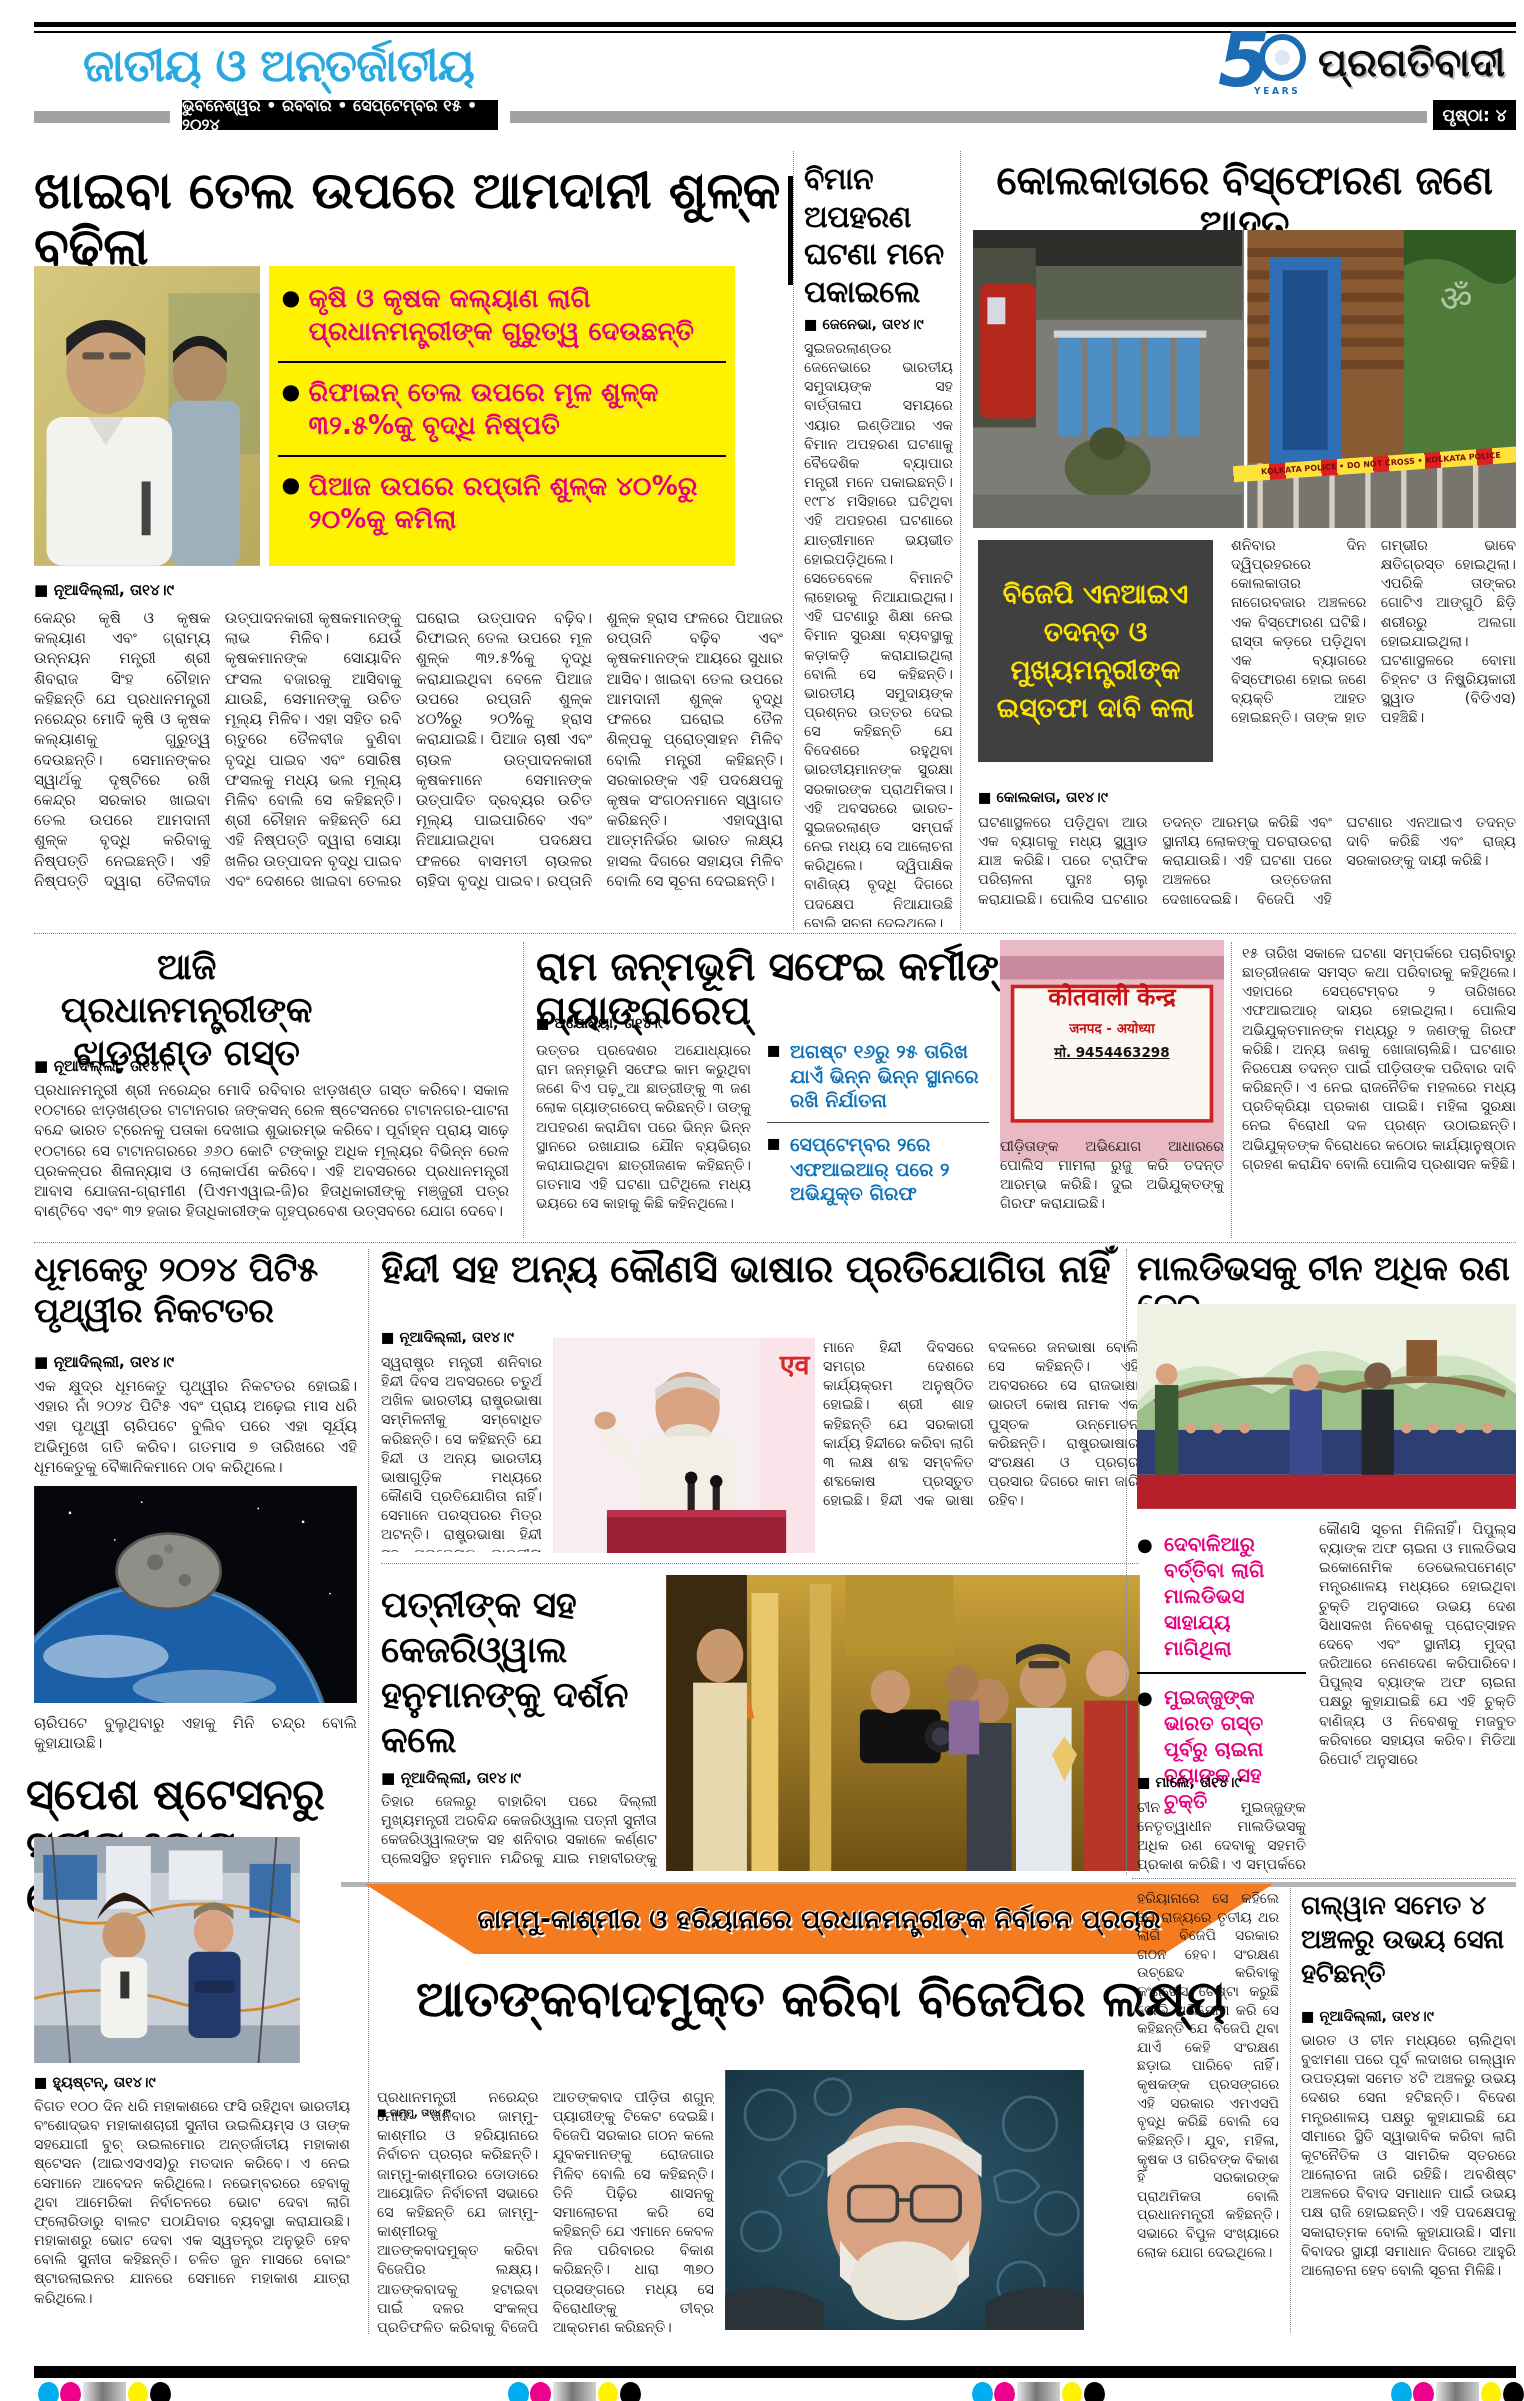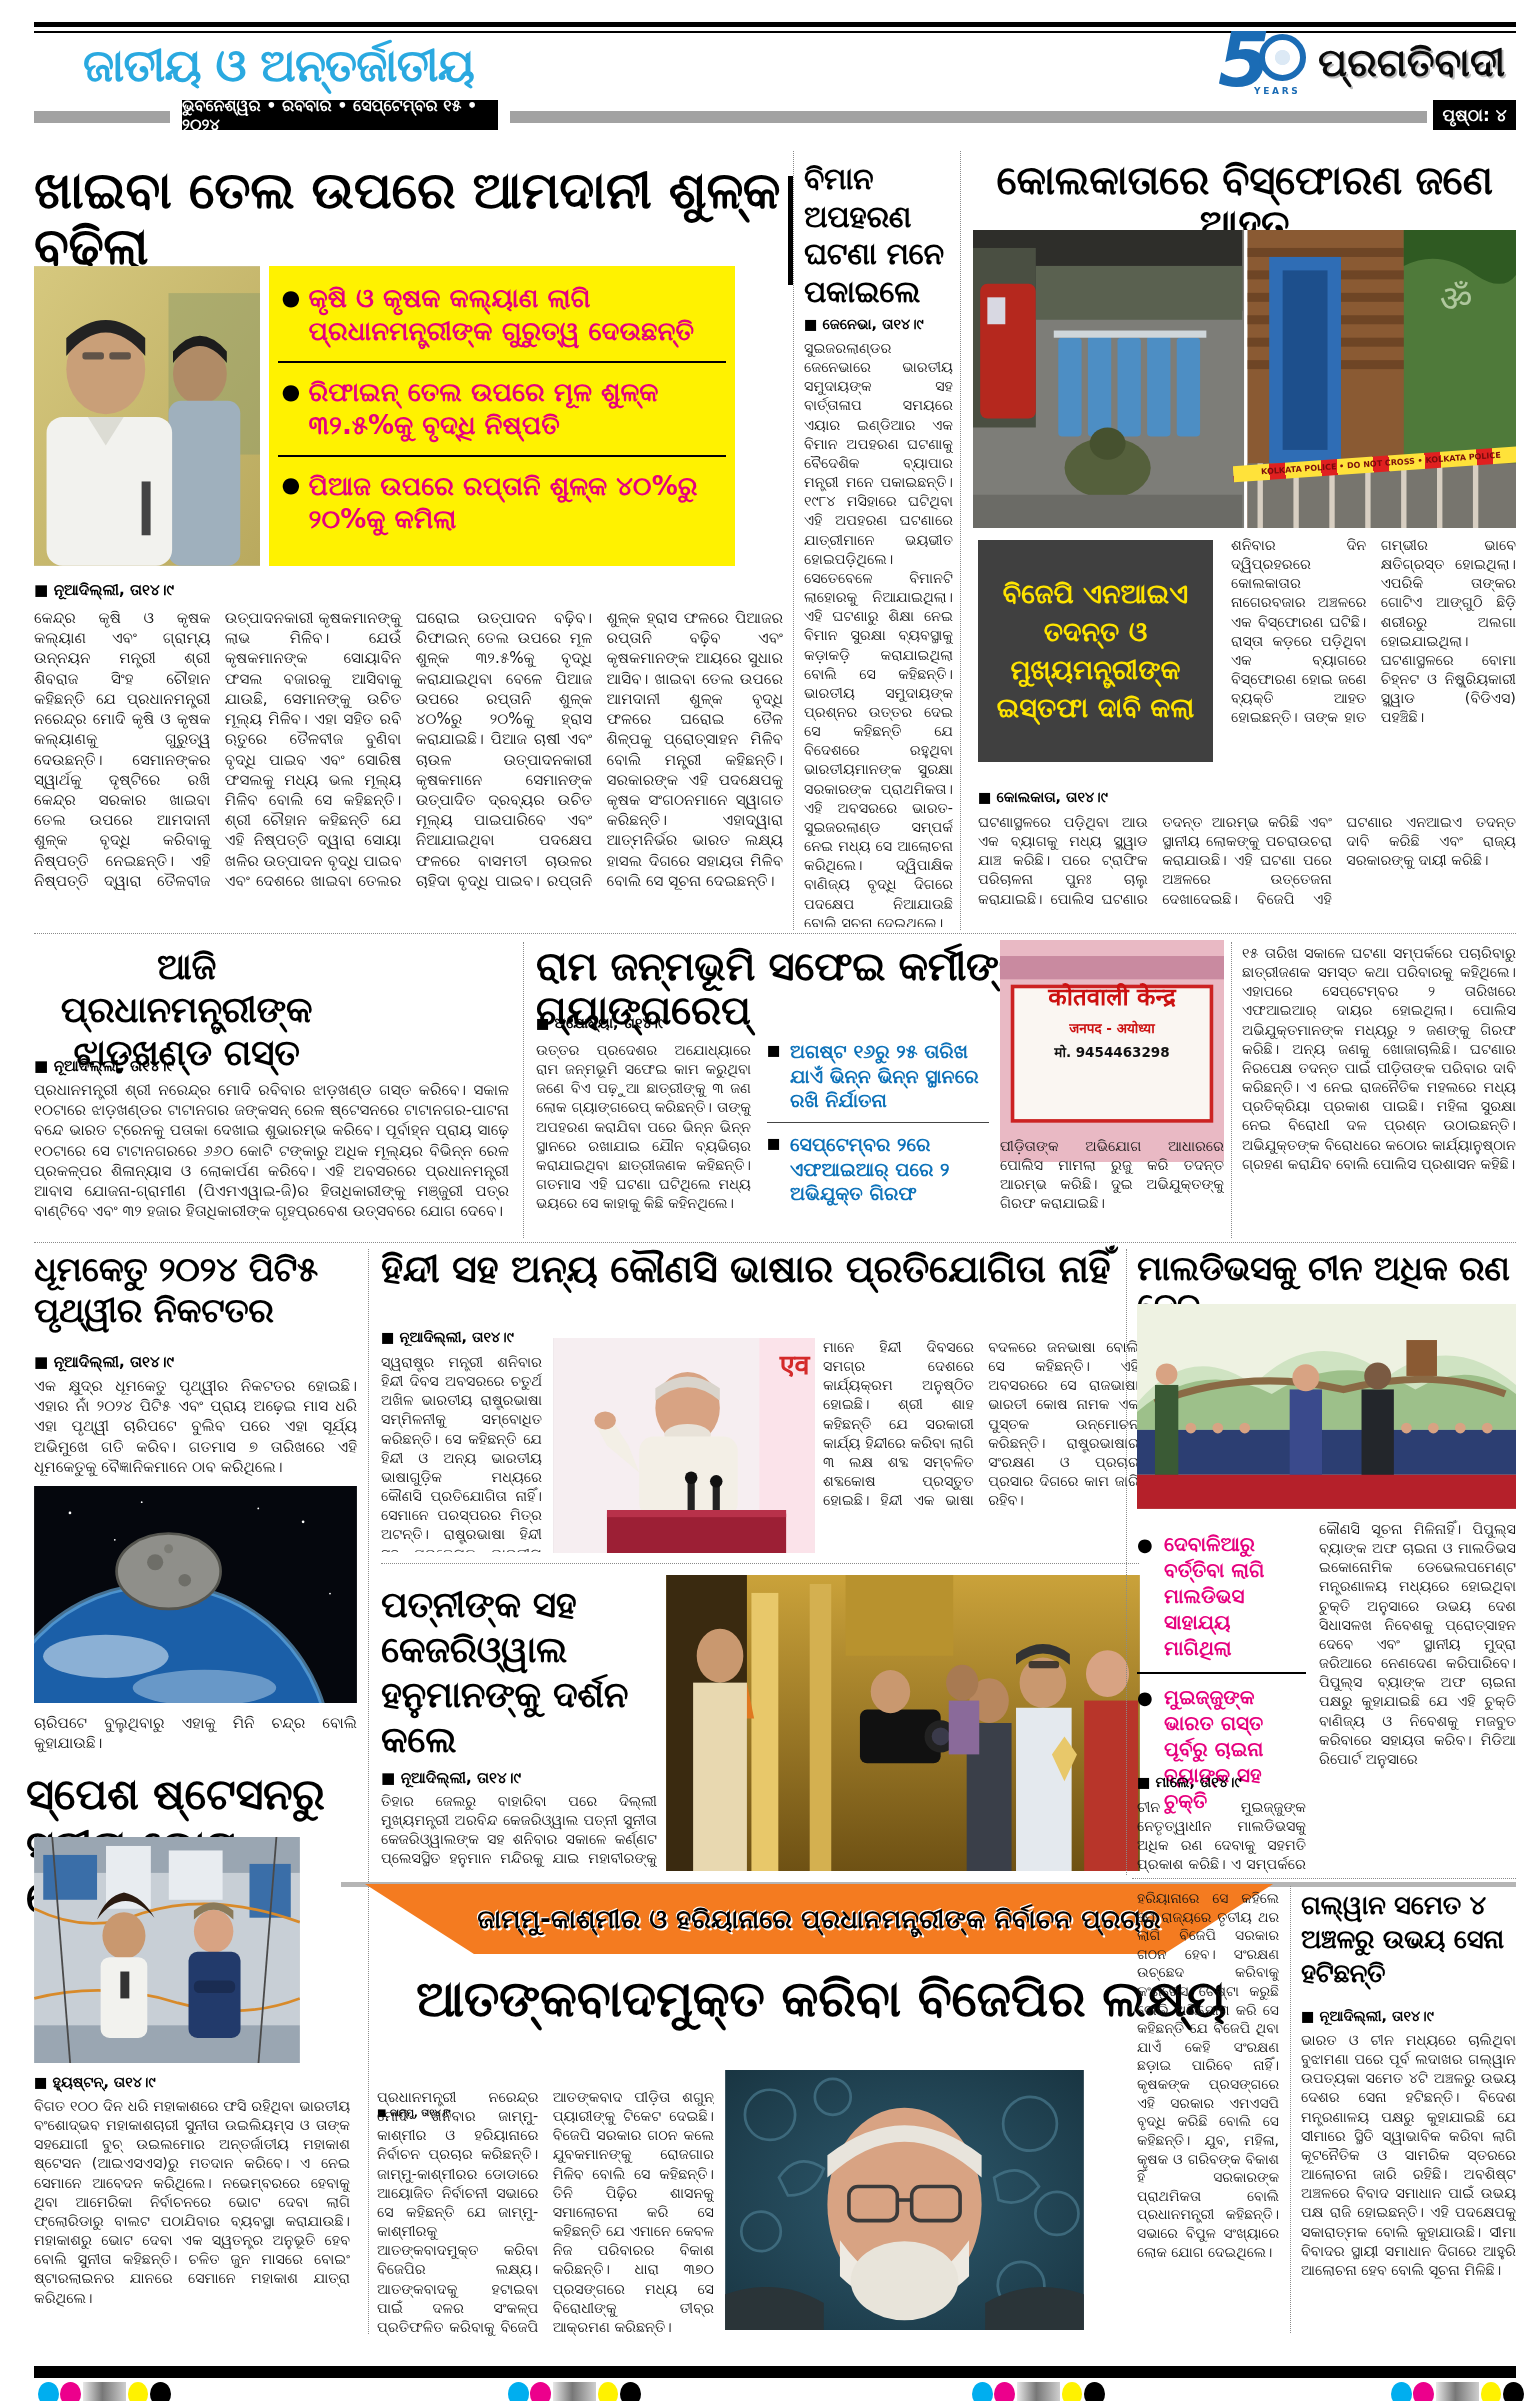--- a/index.html
+++ b/index.html
@@ -173,21 +173,21 @@
 
   <div class="ph" style="left:1000px;top:940px;width:224px;height:222px;background:#e9b9c4;">
     <svg viewBox="0 0 250 212" aria-hidden="true">
       <rect width="250" height="212" fill="#e9b9c4"></rect>
       <rect x="0" y="0" width="250" height="26" fill="#c98aa0"></rect>
       <rect x="14" y="34" width="222" height="150" fill="#faf6f2" stroke="#c22" stroke-width="4"></rect>
     </svg>
     <div style="position:absolute;left:18px;top:39px;width:188px;text-align:center;">
       <div style="color:#cc1111;font-size:24px;font-weight:bold;">कोतवाली केन्द्र</div>
       <div style="color:#cc1111;font-size:13.5px;font-weight:bold;margin-top:7.2px;">जनपद - अयोध्या</div>
-      <div style="color:#111;font-size:13.5px;font-weight:bold;margin-top:5.4px;">मो. 9454463298</div>
+      <div style="color:#111;font-size:13.5px;font-weight:bold;margin-top:5.4px;text-decoration:underline;">मो. 9454463298</div>
     </div>
   </div>
   <div class="abs bt" style="left:1000px;top:1137px;width:224px;height:97px;font-size:14.4px;">ପୀଡ଼ିତାଙ୍କ ଅଭିଯୋଗ ଆଧାରରେ ପୋଲିସ ମାମଲା ରୁଜୁ କରି ତଦନ୍ତ ଆରମ୍ଭ କରିଛି। ଦୁଇ ଅଭିଯୁକ୍ତଙ୍କୁ ଗିରଫ କରାଯାଇଛି।</div>
 
   <div class="abs dv" style="left:1231px;top:942px;height:296px;"></div>
   <div class="abs bt" style="left:1242px;top:944px;width:274px;height:291px;font-size:14.4px;">୧୫ ତାରିଖ ସକାଳେ ଘଟଣା ସମ୍ପର୍କରେ ପଚାରିବାରୁ ଛାତ୍ରୀଜଣକ ସମସ୍ତ କଥା ପରିବାରକୁ କହିଥିଲେ। ଏହାପରେ ସେପ୍ଟେମ୍ବର ୨ ତାରିଖରେ ଏଫଆଇଆର୍ ଦାୟର ହୋଇଥିଲା। ପୋଲିସ ଅଭିଯୁକ୍ତମାନଙ୍କ ମଧ୍ୟରୁ ୨ ଜଣଙ୍କୁ ଗିରଫ କରିଛି। ଅନ୍ୟ ଜଣକୁ ଖୋଜାଚାଲିଛି। ଘଟଣାର ନିରପେକ୍ଷ ତଦନ୍ତ ପାଇଁ ପୀଡ଼ିତାଙ୍କ ପରିବାର ଦାବି କରିଛନ୍ତି। ଏ ନେଇ ରାଜନୈତିକ ମହଲରେ ମଧ୍ୟ ପ୍ରତିକ୍ରିୟା ପ୍ରକାଶ ପାଇଛି। ମହିଳା ସୁରକ୍ଷା ନେଇ ବିରୋଧୀ ଦଳ ପ୍ରଶ୍ନ ଉଠାଇଛନ୍ତି। ଅଭିଯୁକ୍ତଙ୍କ ବିରୋଧରେ କଠୋର କାର୍ଯ୍ୟାନୁଷ୍ଠାନ ଗ୍ରହଣ କରାଯିବ ବୋଲି ପୋଲିସ ପ୍ରଶାସନ କହିଛି।</div>
 
   <div class="abs dh" style="left:34px;top:1242px;width:1482px;"></div>
 
   <div class="abs hl" style="left:34px;top:1249px;width:305px;font-size:34px;line-height:1.2;">ଧୂମକେତୁ ୨୦୨୪ ପିଟି୫ ପୃଥ୍ୱୀର ନିକଟତର</div>

